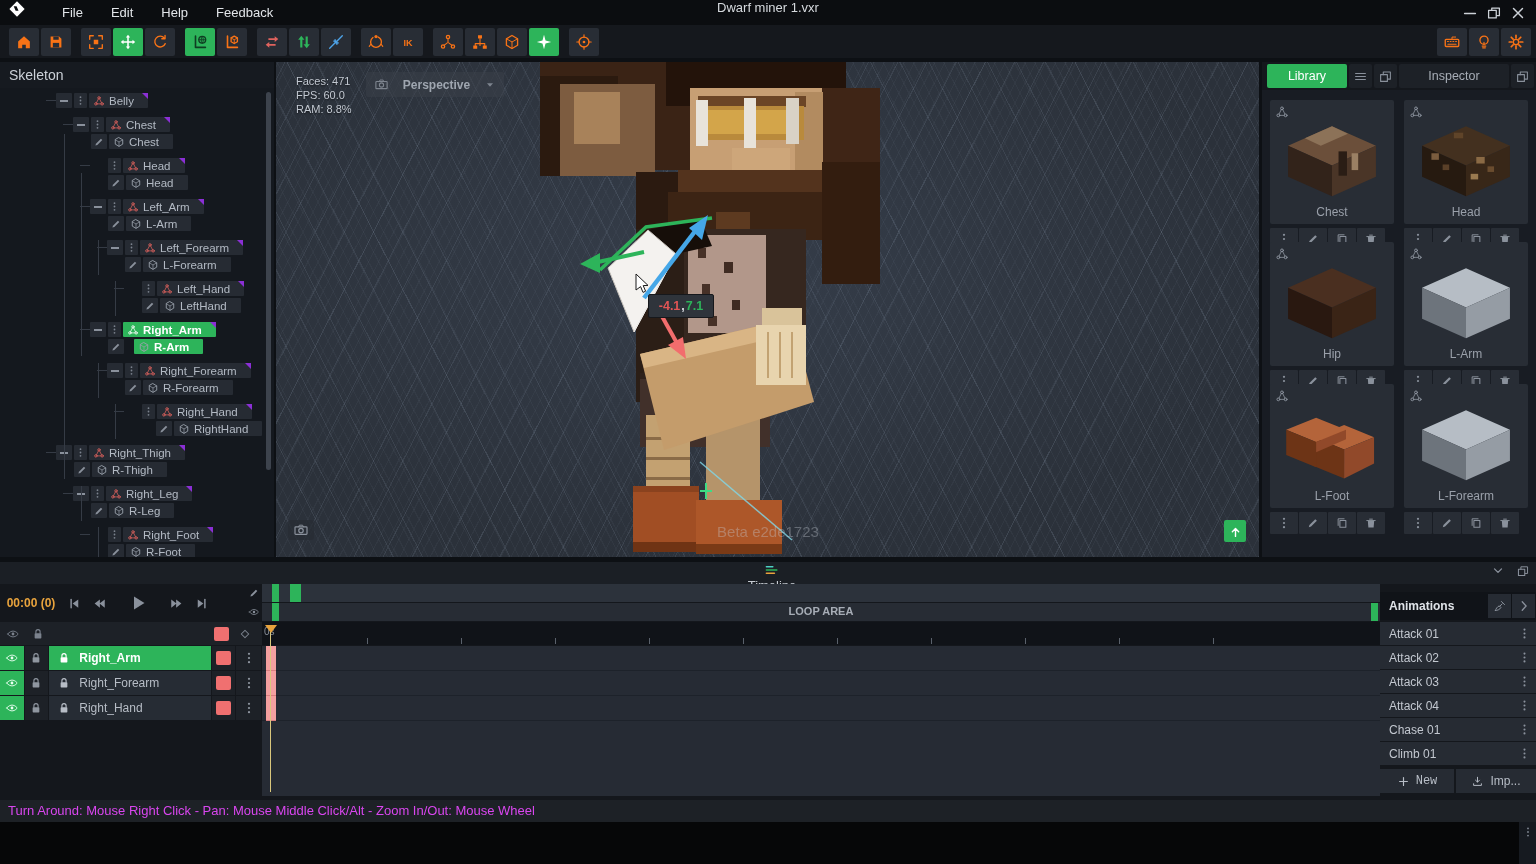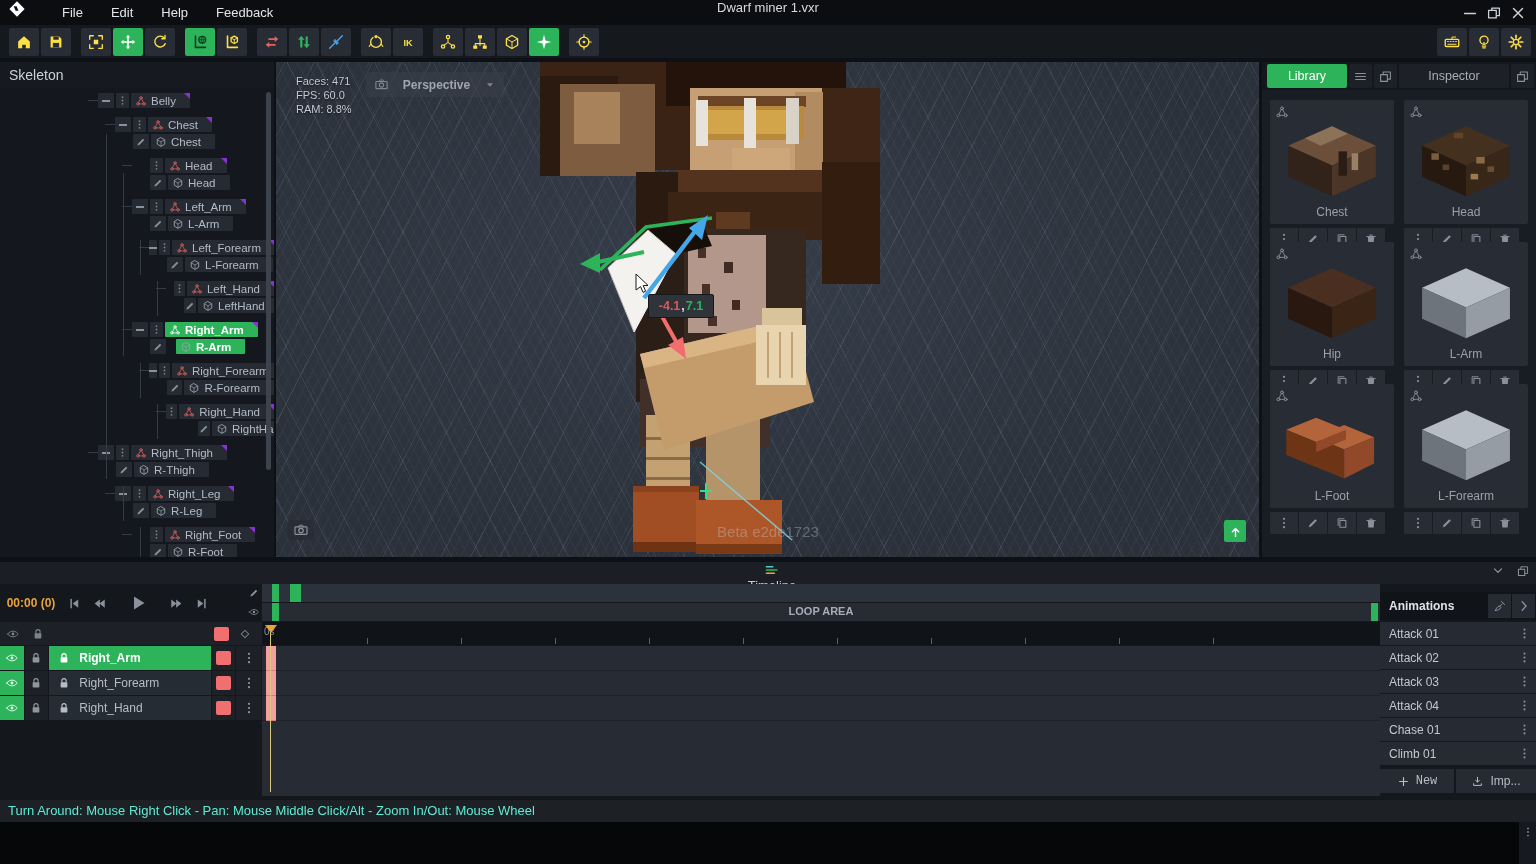--- a/index.html
+++ b/index.html
@@ -12,29 +12,29 @@
   #titlebar{position:absolute;left:0;top:0;width:1536px;height:25px;background:#0b0d10;display:flex;}
   #logo{margin-left:8px;width:18px;height:18px;}
   #menus{display:flex;margin-left:22px;}
   .menu-item{padding:0 14px;font-size:13px;color:#e2e5e9;line-height:25px;cursor:default;}
   #win-title{position:absolute;left:0;right:0;text-align:center;font-size:13px;color:#d6dade;pointer-events:none;}
   #win-controls{position:absolute;right:6px;top:0;display:flex;height:25px;align-items:center;}
   .winbtn{width:24px;height:22px;display:flex;align-items:center;justify-content:center;color:#cdd2d8;}
   
   #toolbar{position:absolute;left:0;top:25px;width:1536px;height:33px;background:#15181d;display:flex;align-items:center;}
   #tools{display:flex;margin-left:8px;}
-  .tbtn{width:30px;height:28px;margin:0 1px;background:#282d35;border-radius:2px;display:flex;align-items:center;justify-content:center;color:#fde047;}
+  .tbtn{width:30px;height:28px;margin:0 1px;background:#282d35;border-radius:2px;display:flex;align-items:center;justify-content:center;color:#f97316;}
   .tbtn.gs{margin-left:9px;}
   .tbtn.active{background:#2db45a;color:#fff;}
   .tbtn.active.darkicon{color:#0f3d22;}
   #tools-right{position:absolute;right:4px;display:flex;}
   
   #skeleton-panel{position:absolute;left:0;top:62px;width:274px;height:495px;background:#14181e;overflow:hidden;}
   #skeleton-title{height:26px;line-height:26px;padding-left:9px;font-size:14px;color:#ccd1d8;background:#161a20;}
-  #tree{position:relative;padding-top:5px;margin-left:42px;}
+  #tree{position:relative;padding-top:5px;}
   .tnode{position:relative;margin-bottom:9px;}
   .tnode::before{content:'';position:absolute;left:-10px;top:7px;width:10px;height:1px;background:#353b45;}
   .trow{display:flex;align-items:center;height:15px;margin-bottom:2px;}
   .tbox{width:16px;height:15px;background:#262b33;color:#8a919c;display:flex;align-items:center;justify-content:center;margin-right:2px;border-radius:1px;}
   .tbox .minus{width:8px;height:2px;background:currentColor;display:block;}
   .tbox.pencil .icon{width:12px;height:12px;}
   .tspacer{width:18px;height:15px;}
   .tdots{width:13px;height:15px;background:#262b33;color:#7b828d;display:flex;align-items:center;justify-content:center;margin-right:2px;border-radius:1px;}
   .tdots .icon{width:11px;height:11px;}
   .tchip{position:relative;display:flex;align-items:center;height:15px;background:#262b33;padding:0 14px 0 4px;font-size:11.5px;color:#b3bac4;gap:4px;border-radius:1px;white-space:nowrap;}
@@ -127,21 +127,21 @@
   .anim-hbtn .icon{width:14px;height:14px;}
   #anim-list{position:absolute;left:0;top:38px;width:156px;}
   .anim-row{height:23px;margin-bottom:1px;background:#262b33;display:flex;align-items:center;font-size:12px;color:#c3c8d0;}
   .anim-row .nm{flex:1;padding-left:9px;}
   .anim-row .icon{width:13px;height:13px;color:#8a919c;margin-right:5px;}
   #anim-btns{position:absolute;left:0;top:185px;width:156px;display:flex;gap:2px;}
   .anim-btn{height:24px;background:#262b33;display:flex;align-items:center;justify-content:center;gap:6px;font-size:12px;color:#b7bdc6;}
   .anim-btn .icon{width:13px;height:13px;}
   #anim-new{width:74px;font-family:Liberation Mono, monospace;} #anim-imp{width:80px;}
   
-  #statusbar{position:absolute;left:0;top:800px;width:1536px;height:22px;background:#1d2126;font-size:13px;color:#5eead4;line-height:22px;padding-left:8px;box-sizing:border-box;}
+  #statusbar{position:absolute;left:0;top:800px;width:1536px;height:22px;background:#1d2126;font-size:13px;color:#d946ef;line-height:22px;padding-left:8px;box-sizing:border-box;}
   #bottom-black{position:absolute;left:0;top:822px;width:1536px;height:42px;background:#060708;}
   #bottom-strip{position:absolute;left:1519px;top:822px;width:17px;height:42px;background:#161a20;display:flex;justify-content:center;padding-top:4px;color:#7b828d;}
   #bottom-strip .icon{width:12px;height:12px;}
 </style>
 </head>
 <body>
 
 <div id="app">
 
   <div id="titlebar">

